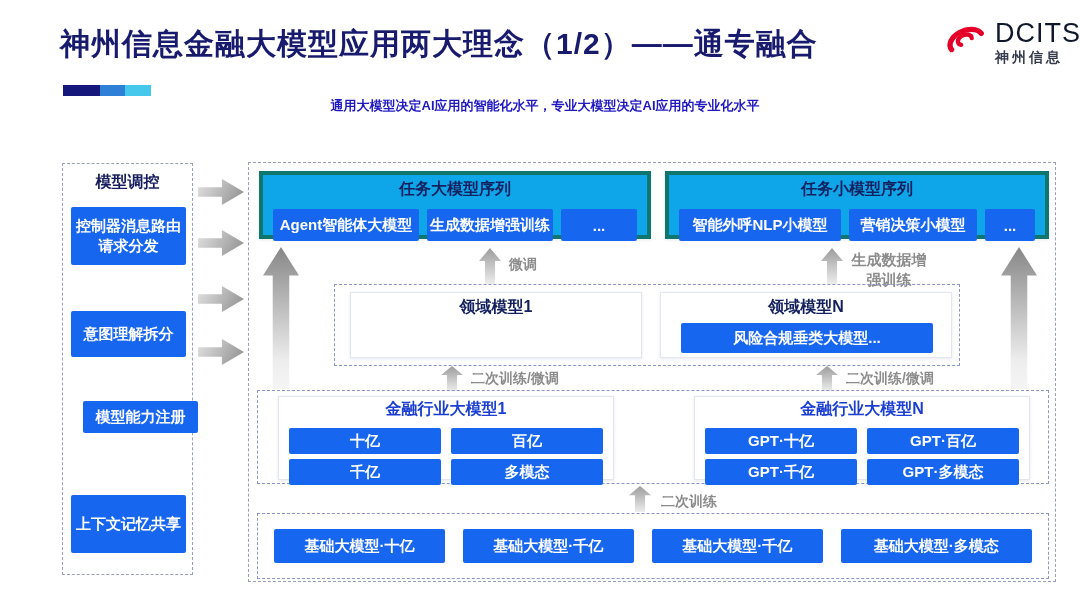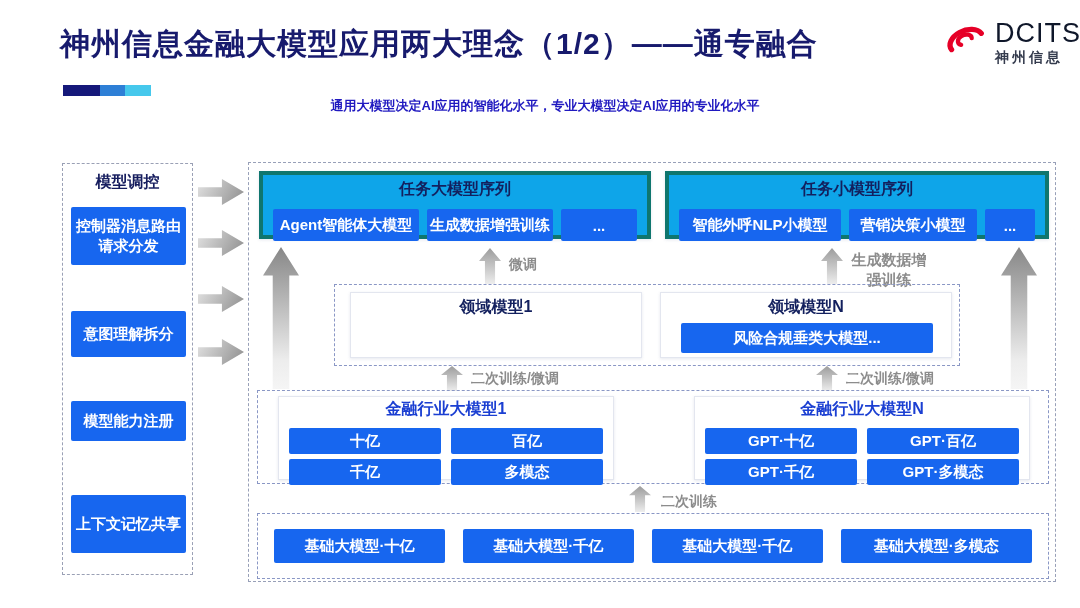--- a/index.html
+++ b/index.html
@@ -36,21 +36,21 @@
     background:linear-gradient(to bottom,#878787,#ededed 80%,#f5f5f5);
     clip-path:polygon(50% 0,100% 20%,73% 20%,73% 100%,27% 100%,27% 20%,0 20%); }
 
   
   .sidebar { position:absolute; left:62px; top:163px; width:131px; height:412px; border:1px dashed #9aa0b5; }
   .sidebar-title { position:absolute; left:0; top:8px; width:100%; text-align:center; font-size:16px; font-weight:800; color:#161d5e; }
   .sidebar-item { position:absolute; left:8px; width:115px; background:#1766ef; color:#fff; display:flex; align-items:center;
     justify-content:center; text-align:center; font-size:15px; font-weight:700; line-height:1.35; border-radius:2px; padding:0 4px; }
   .si0 { top:43px;  height:58px; }
   .si1 { top:147px; height:46px; }
-  .si2 { top:237px; height:40px; }
+  .si2 { top:237px; height:32px;margin-left:12px; }
   .si3 { top:331px; height:58px; }
 
   
   .outer { position:absolute; left:248px; top:162px; width:808px; height:420px; border:1px dashed #98a0b8; }
 
   .cardA { left:10px;  top:8px; width:392px; height:68px; }
   .cardB { left:416px; top:8px; width:384px; height:68px; }
   .toprow { position:absolute; left:10px; top:34px; right:10px; display:flex; gap:8px; }
   .toprow .tb { position:static; height:32px; flex:0 0 auto; padding:0 8px; }
 

